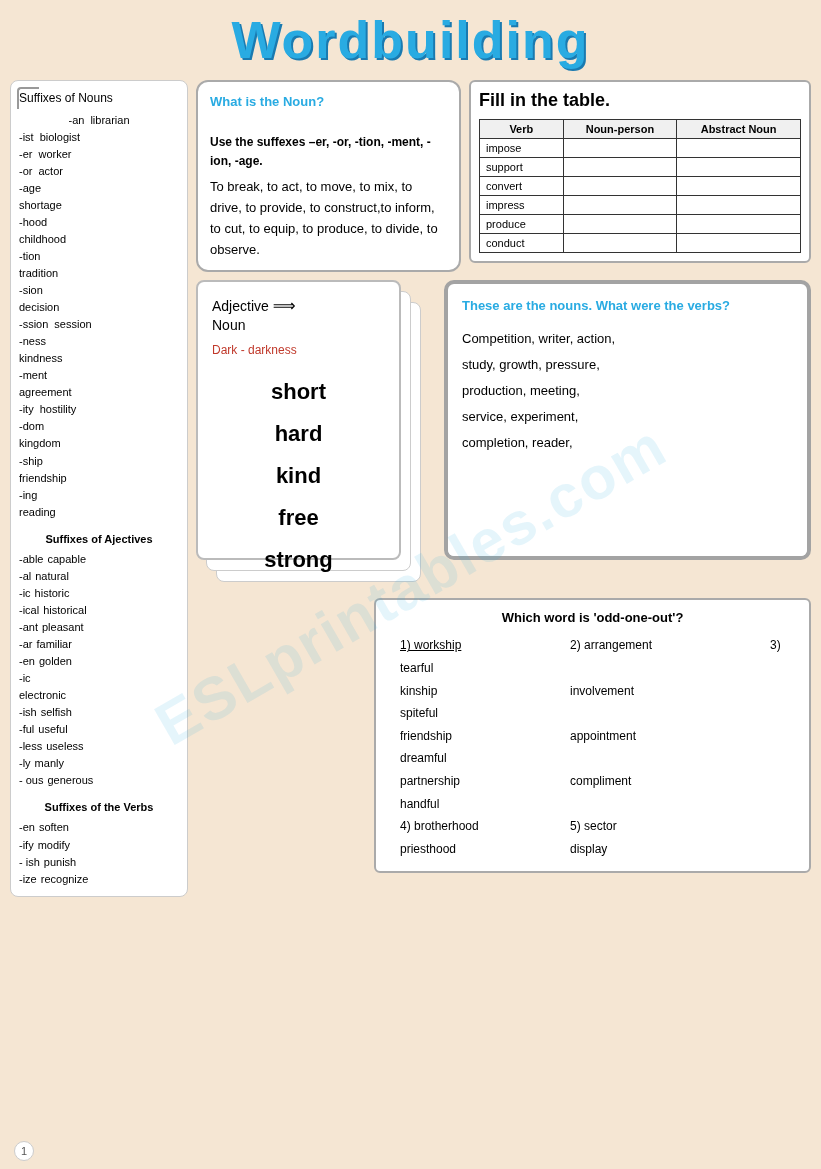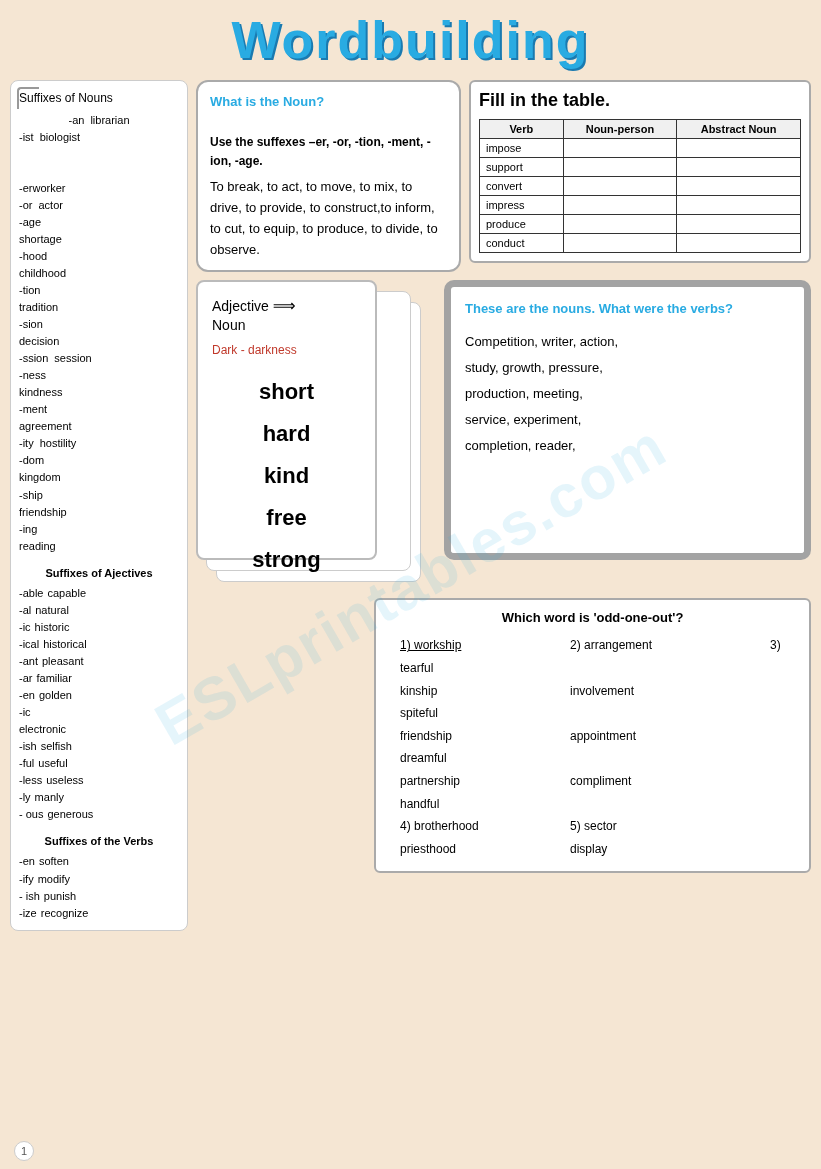--- a/index.html
+++ b/index.html
@@ -123,21 +123,21 @@
     .fill-table th {
       background: #f0f0f0;
       font-weight: bold;
       text-align: center;
     }
 
     
     .nouns-right {
       flex: 1;
       background: #fff;
-      border: 7px solid #a3a3a3;
+      border: 4px solid #a3a3a3;
       border-radius: 10px;
       padding: 10px 14px;
       font-size: 12px;
       line-height: 1.8;
       position: relative;
     }
 
     .nouns-right-title {
       color: #29abe2;
       font-weight: bold;
@@ -238,21 +238,21 @@
       <div class="left-col-title">Suffixes of Nouns</div>
       <div style="font-size:11px; line-height:1.55;">
         <div style="display:flex;gap:6px;justify-content:center;">
             <span>-an</span>
             <span>librarian</span>
           </div>
         <div style="display:flex;gap:6px;">
             <span>-ist</span>
             <span>biologist</span>
           </div>
-        <div style="display:flex;gap:0;margin-top:34px;">
+        <div style="display:flex;gap:6px;">
             <span>-er</span>
             <span>worker</span>
           </div>
         <div style="display:flex;gap:6px;">
             <span>-or</span>
             <span>actor</span>
           </div>
         <div>-age</div>
         <div>shortage</div>
         <div>-hood</div>
@@ -414,21 +414,21 @@
               </tbody>
           </table>
         </div>
       </div>
 
       <div class="mid-row-inner">
 
         <div style="position:relative; width:240px; min-width:240px; height:310px;">
           <div style="position:absolute; top:22px; left:20px; width:205px; height:280px; background:#fff; border:1px solid #ccc; border-radius:8px;"></div>
           <div style="position:absolute; top:11px; left:10px; width:205px; height:280px; background:#fff; border:1px solid #ccc; border-radius:8px;"></div>
-          <div style="position:absolute; top:0; left:0; width:181px; height:280px; background:#fff; border:2px solid #bbb; border-radius:8px; padding:14px;">
+          <div style="position:absolute; top:0; left:0; width:205px; height:280px; background:#fff; border:2px solid #bbb; border-radius:8px; padding:14px;">
             <div style="display:flex; align-items:center; gap:4px; font-size:14px; margin-bottom:2px;">
               <span>Adjective</span>
               <span style="font-size:16px;">⟹</span>
             </div>
             <div style="font-size:14px; margin-bottom:10px;">Noun</div>
             <div style="color:#c0392b; font-size:12px; margin-bottom:14px;">Dark  -  darkness</div>
             <div style="font-size:22px; font-weight:bold; line-height:1.9;text-align:center;" id="card-words">
                 <div>short</div>
                 <div>hard</div>
                 <div>kind</div>

